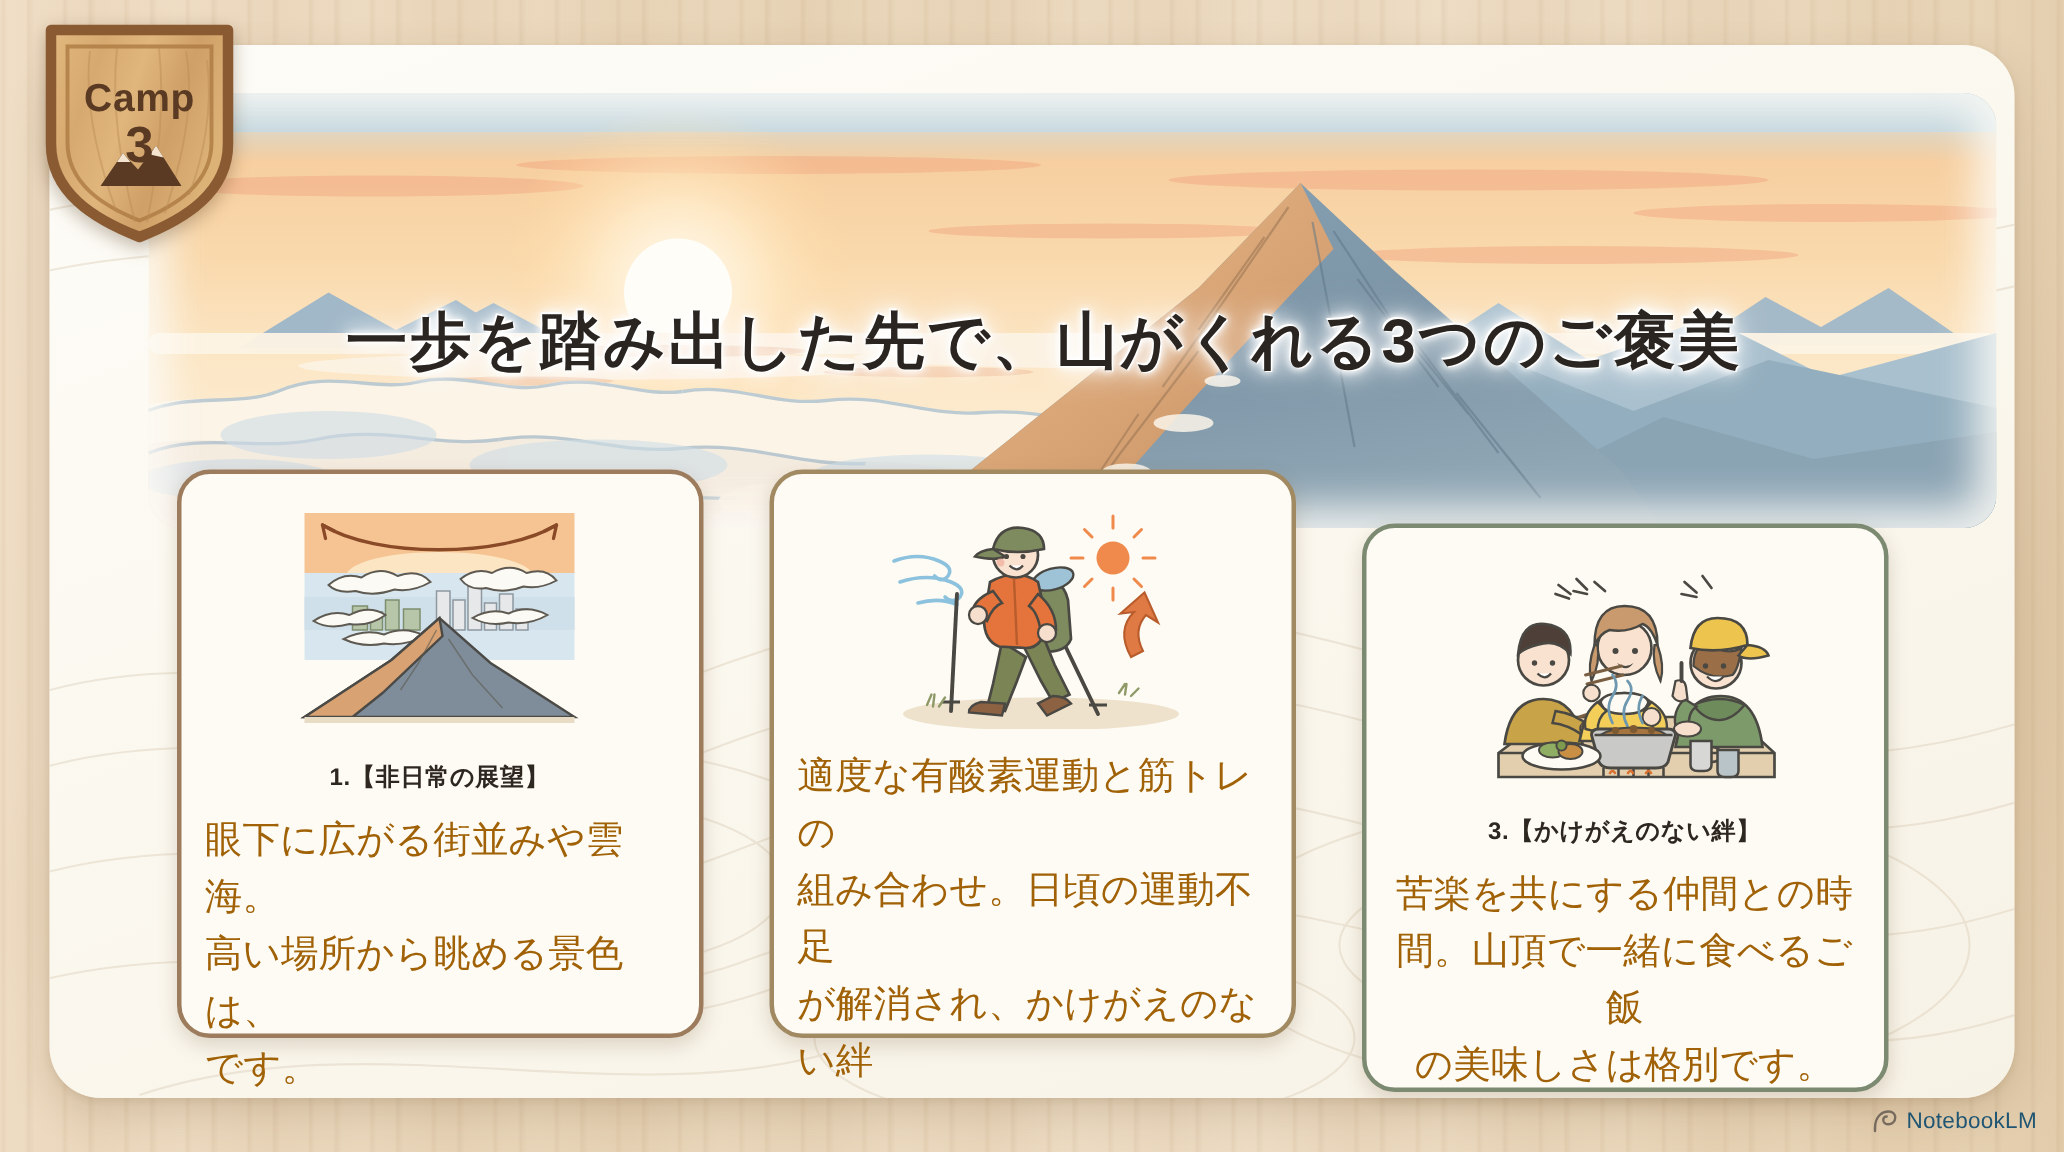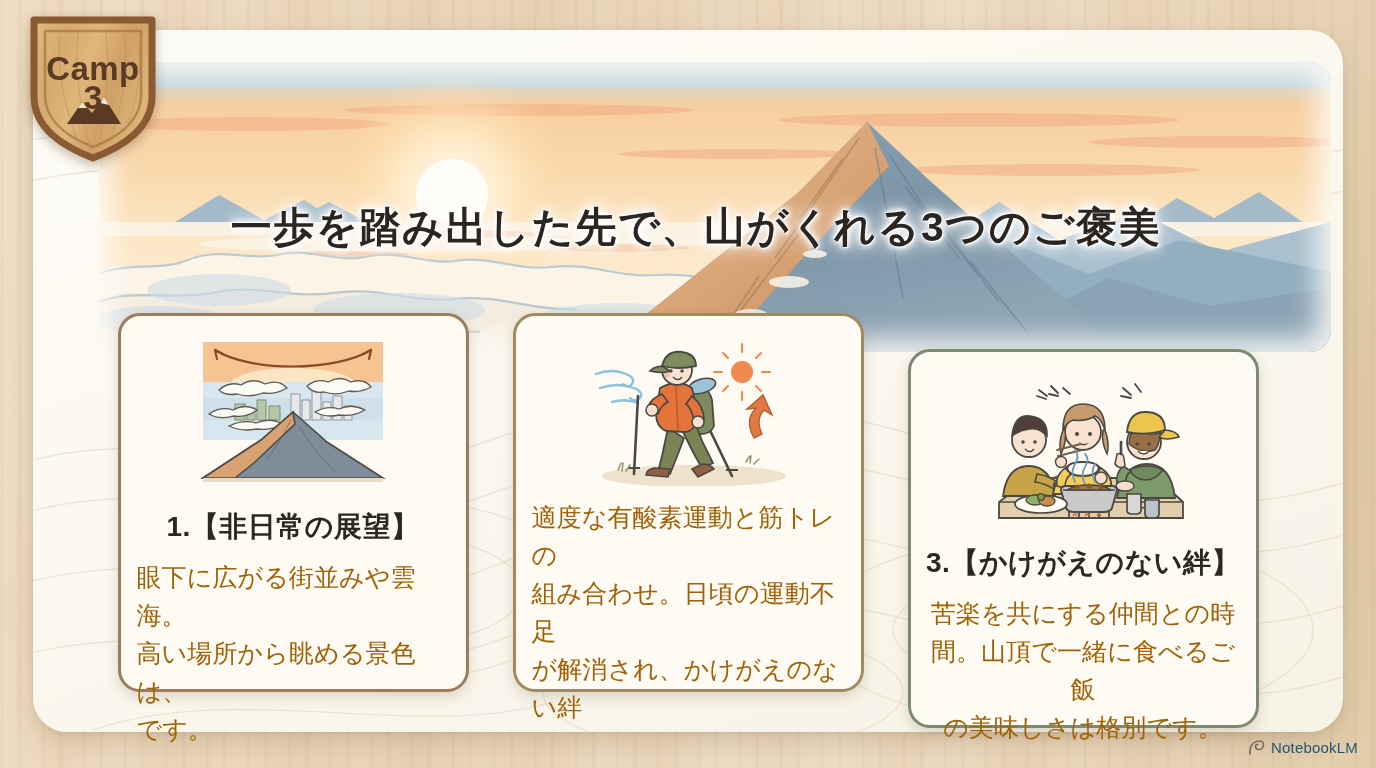--- a/index.html
+++ b/index.html
@@ -68,21 +68,21 @@
 
   
   #camp-badge {
     position:absolute; left:26px; top:12px; width:134px; height:152px; z-index:60;
     filter:drop-shadow(0 4px 6px rgba(90,60,30,.35));
   }
   .badge-text{
     position:absolute; left:0; width:134px; text-align:center;
     color:#5a3a22; font-weight:bold; pointer-events:none;
   }
-  #camp-label{ top:38px; font-size:33px; letter-spacing:.4px; }
+  #camp-label{ top:38px; font-size:26px; letter-spacing:.4px; }
   #camp-number{ top:66px; font-size:34px; }
 
   
   #cards-row {
     position:absolute; left:0; top:313px; width:1376px; height:382px;
     display:flex; justify-content:center; gap:44px; z-index:45;
   }
   .card {
     width:351px; height:379px;
     border-radius:22px;
@@ -91,21 +91,21 @@
     box-shadow:0 5px 13px rgba(110,80,45,.20);
     display:flex; flex-direction:column; align-items:center;
     padding:18px 16px 10px;
   }
   .card-thumb{
     width:196px; height:148px; margin-top:4px;
     border-radius:4px; overflow:hidden; flex:none;
   }
   .card-thumb.wide{ width:212px; }
   .card-heading{
-    margin-top:22px; font-size:28px; font-weight:bold;
+    margin-top:22px; font-size:16px; font-weight:bold;
     color:#2d2720; letter-spacing:.5px; white-space:nowrap;
   }
   .card-body{
     margin-top:12px; font-size:25px; line-height:1.52;
     color:#a16207; text-align:center; letter-spacing:.1px;
   }
   .card-body.left{ text-align:left; }
 
   
   #watermark {

